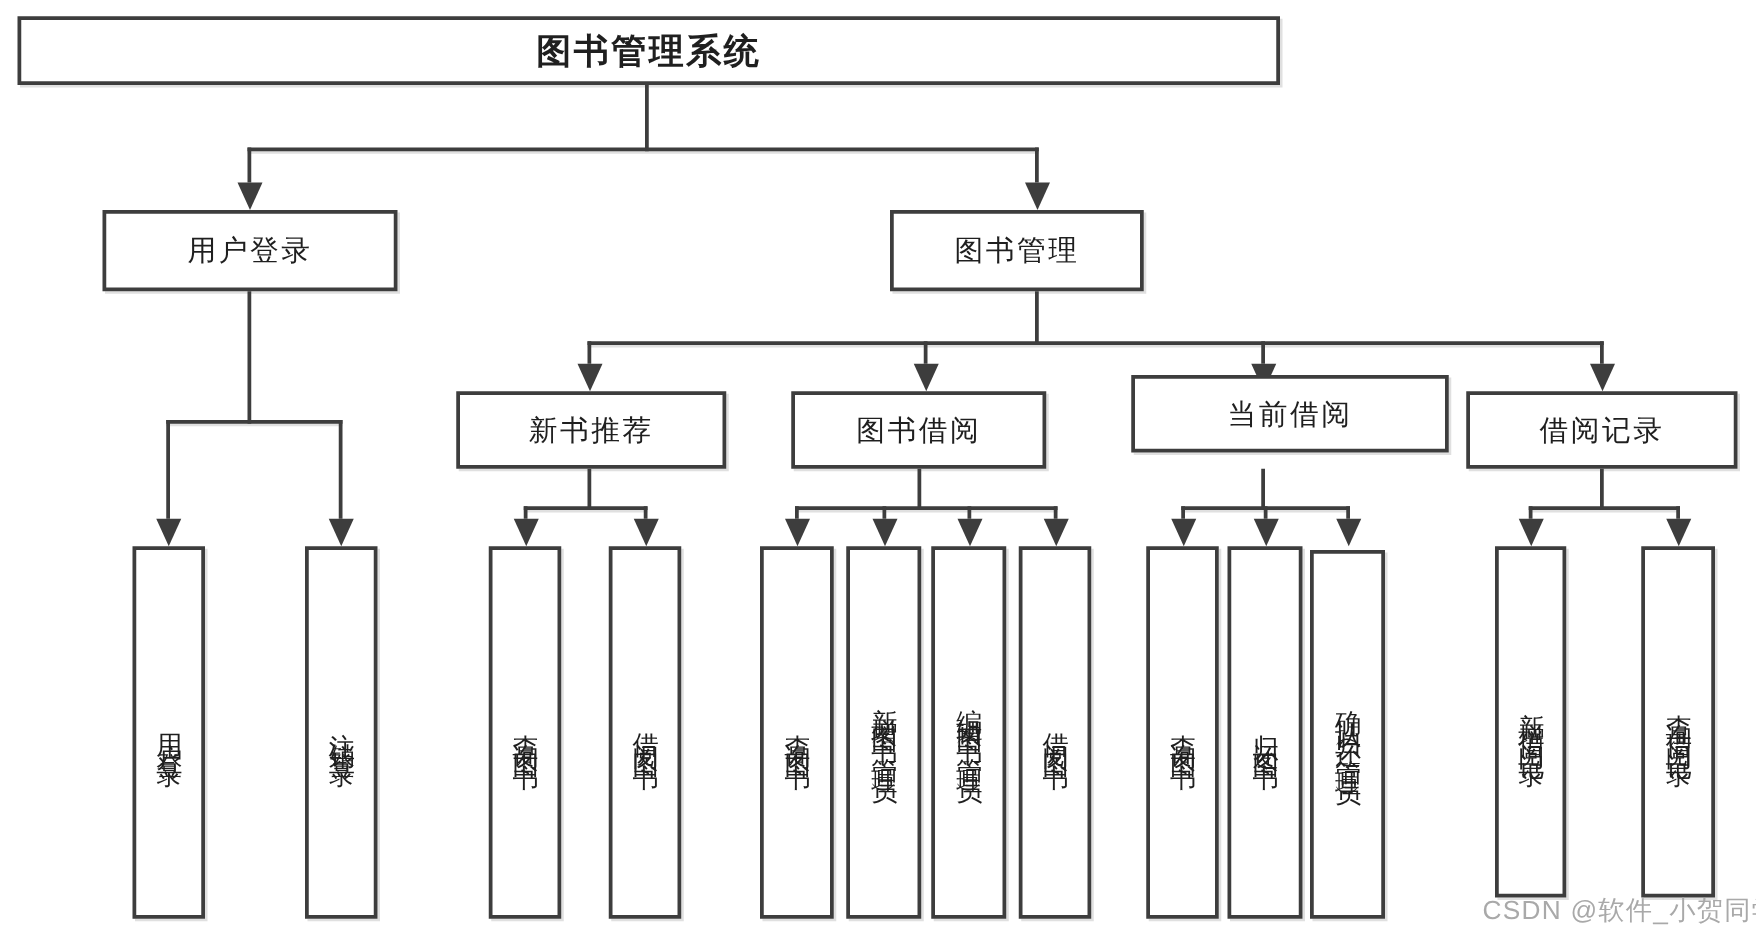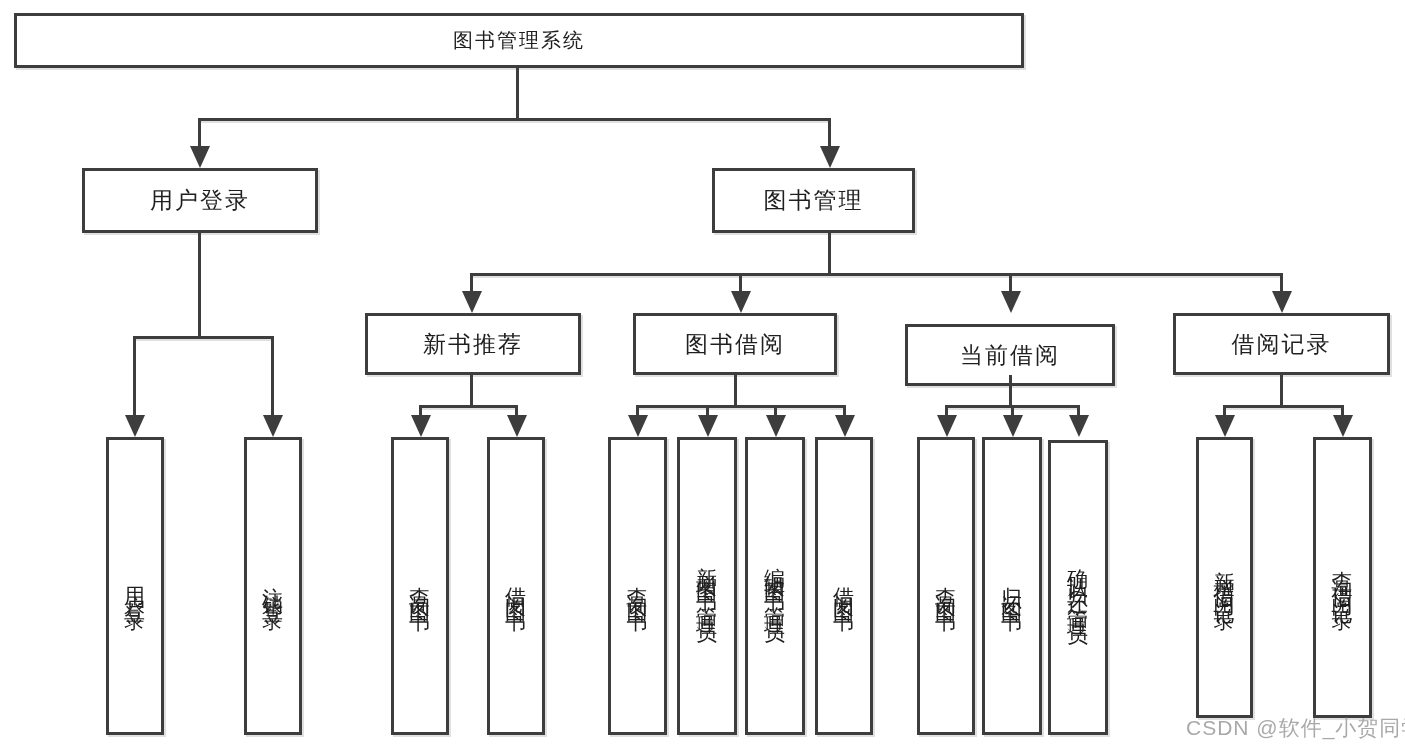--- a/index.html
+++ b/index.html
@@ -7,21 +7,21 @@
     position:relative; width:1405px; height:747px; background:#ffffff;
     font-family:"Liberation Sans","DejaVu Sans",sans-serif; overflow:hidden;
   }
   .box {
     position:absolute; box-sizing:border-box;
     border:3px solid #3d3d3d; background:#ffffff;
     display:flex; align-items:center; justify-content:center;
     font-size:23px; color:#1f1f1f; letter-spacing:2px;
     box-shadow:2px 2px 0 rgba(130,130,130,0.25);
   }
-  .root { font-size:20px; }
+  .root { font-size:28px;font-weight:bold; }
   .vbox {
     writing-mode:vertical-rl; text-orientation:mixed;
     font-size:21px; letter-spacing:8px; line-height:1;
     padding:6px 0; text-align:center;
   }
   .hline { position:absolute; height:3px; background:#3d3d3d; box-shadow:0 2px 0 rgba(130,130,130,0.25); }
   .vline { position:absolute; width:3px;  background:#3d3d3d; }
   .arrow { position:absolute; width:3px;  background:#3d3d3d; }
   .arrow::after {
     content:""; position:absolute; left:50%; bottom:-22px;
@@ -56,21 +56,21 @@
 
   <div class="vline" style="left:828px;  top:233px; height:43px;"></div>
   <div class="hline" style="left:470px;  top:273px; width:813px;"></div>
   <div class="arrow" style="left:470px;  top:273px; height:18px;"></div>
   <div class="arrow" style="left:739px;  top:273px; height:18px;"></div>
   <div class="arrow" style="left:1009px; top:273px; height:18px;"></div>
   <div class="arrow" style="left:1280px; top:273px; height:18px;"></div>
 
   <div class="box" style="left:365px;  top:313px; width:216px; height:62px;">新书推荐</div>
   <div class="box" style="left:633px;  top:313px; width:204px; height:62px;">图书借阅</div>
-  <div class="box" style="left:905px;  top:324px; width:210px; height:62px;">当前借阅</div>
+  <div class="box" style="left:905px;  top:300px; width:254px; height:62px;">当前借阅</div>
   <div class="box" style="left:1173px; top:313px; width:217px; height:62px;">借阅记录</div>
 
   <div class="vline" style="left:470px; top:375px; height:33px;"></div>
   <div class="hline" style="left:419px; top:405px; width:99px;"></div>
   <div class="arrow" style="left:419px; top:405px; height:10px;"></div>
   <div class="arrow" style="left:515px; top:405px; height:10px;"></div>
 
   <div class="vline" style="left:734px; top:375px; height:33px;"></div>
   <div class="hline" style="left:636px; top:405px; width:210px;"></div>
   <div class="arrow" style="left:636px; top:405px; height:10px;"></div>

